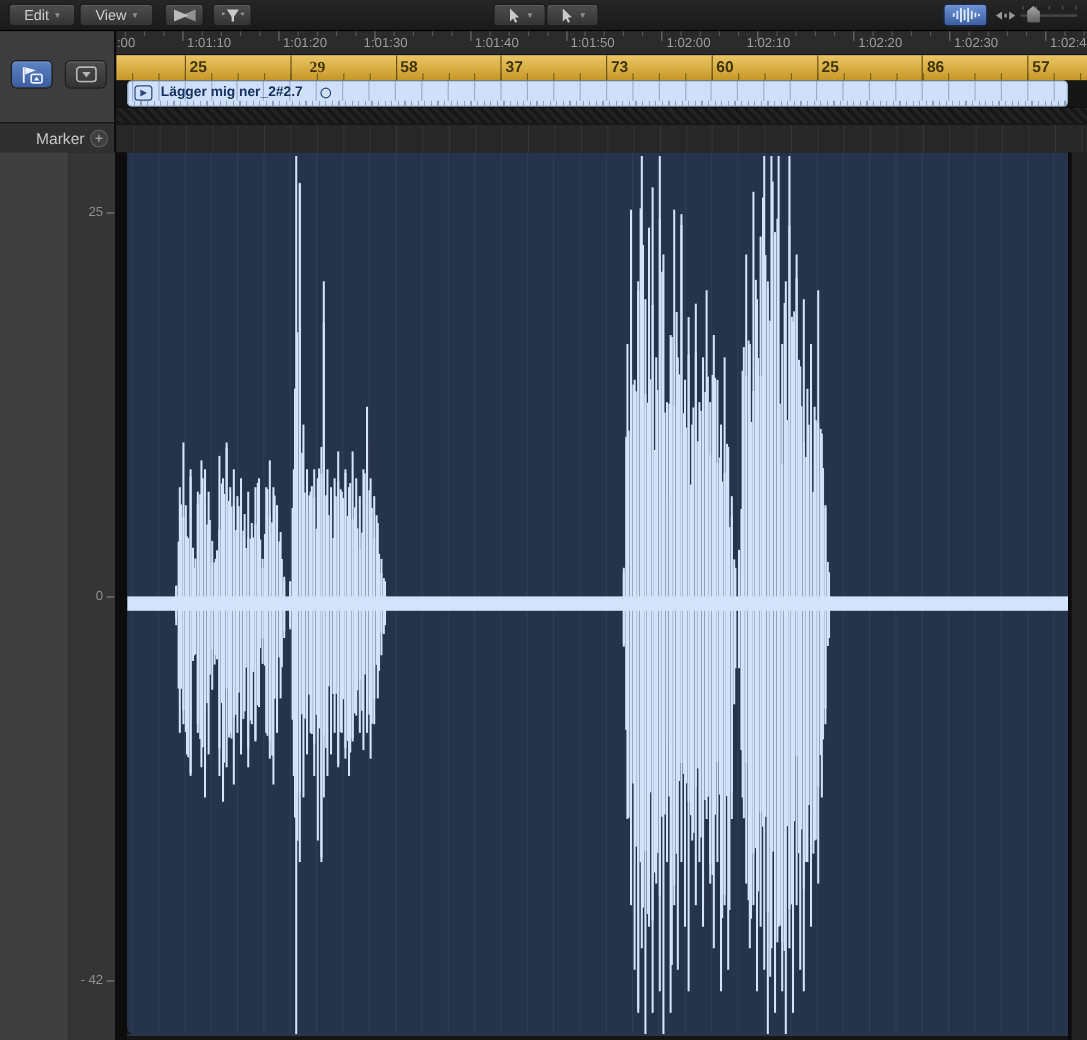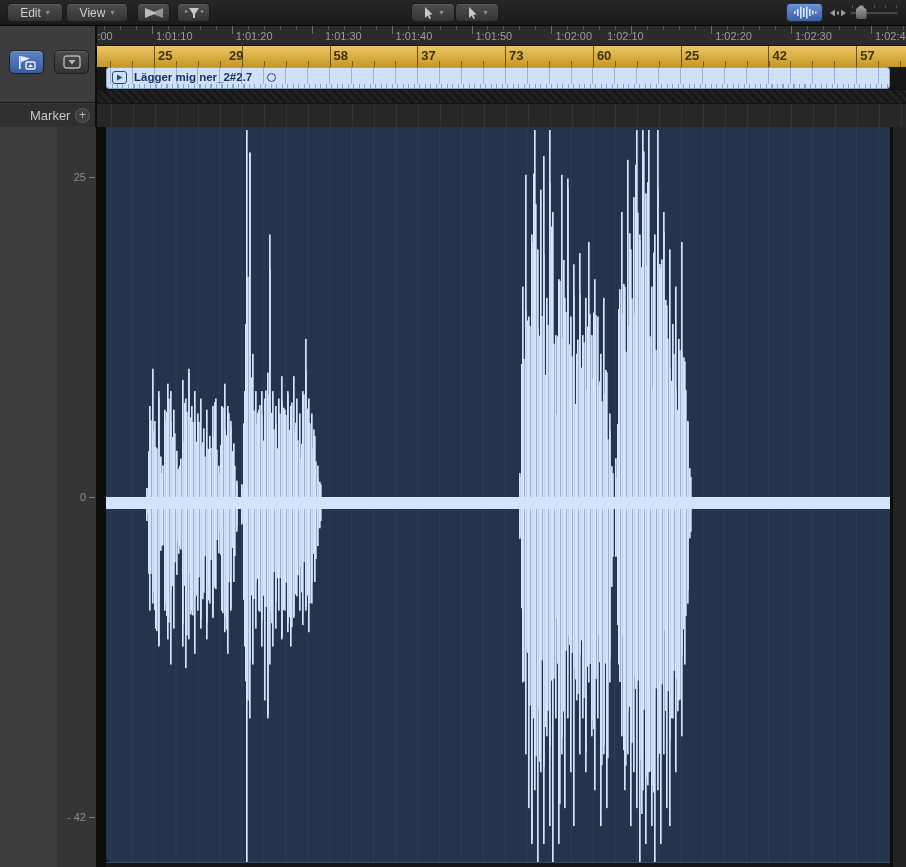--- a/index.html
+++ b/index.html
@@ -200,21 +200,21 @@
       <div class="t-tick" style="left: 86.86px; height: 4px; background: rgb(86, 86, 86);"></div>
       <div class="t-tick" style="left: 102.84px; height: 4px; background: rgb(86, 86, 86);"></div>
       <div class="t-tick" style="left: 118.82px; height: 4px; background: rgb(86, 86, 86);"></div>
       <div class="t-tick" style="left: 134.8px; height: 8px;"></div>
       <div class="t-label" style="left: 138.8px;">1:01:20</div>
       <div class="t-tick" style="left: 150.78px; height: 4px; background: rgb(86, 86, 86);"></div>
       <div class="t-tick" style="left: 166.76px; height: 4px; background: rgb(86, 86, 86);"></div>
       <div class="t-tick" style="left: 182.74px; height: 4px; background: rgb(86, 86, 86);"></div>
       <div class="t-tick" style="left: 198.72px; height: 4px; background: rgb(86, 86, 86);"></div>
       <div class="t-tick" style="left: 214.7px; height: 8px;"></div>
-      <div class="t-label" style="left: 228px;">1:01:30</div>
+      <div class="t-label" style="left: 206px;">1:01:30</div>
       <div class="t-tick" style="left: 230.68px; height: 4px; background: rgb(86, 86, 86);"></div>
       <div class="t-tick" style="left: 246.66px; height: 4px; background: rgb(86, 86, 86);"></div>
       <div class="t-tick" style="left: 262.64px; height: 4px; background: rgb(86, 86, 86);"></div>
       <div class="t-tick" style="left: 278.62px; height: 4px; background: rgb(86, 86, 86);"></div>
       <div class="t-tick" style="left: 294.6px; height: 8px;"></div>
       <div class="t-label" style="left: 298.6px;">1:01:40</div>
       <div class="t-tick" style="left: 310.58px; height: 4px; background: rgb(86, 86, 86);"></div>
       <div class="t-tick" style="left: 326.56px; height: 4px; background: rgb(86, 86, 86);"></div>
       <div class="t-tick" style="left: 342.54px; height: 4px; background: rgb(86, 86, 86);"></div>
       <div class="t-tick" style="left: 358.52px; height: 4px; background: rgb(86, 86, 86);"></div>
@@ -224,21 +224,21 @@
       <div class="t-tick" style="left: 406.46px; height: 4px; background: rgb(86, 86, 86);"></div>
       <div class="t-tick" style="left: 422.44px; height: 4px; background: rgb(86, 86, 86);"></div>
       <div class="t-tick" style="left: 438.42px; height: 4px; background: rgb(86, 86, 86);"></div>
       <div class="t-tick" style="left: 454.4px; height: 8px;"></div>
       <div class="t-label" style="left: 458.4px;">1:02:00</div>
       <div class="t-tick" style="left: 470.38px; height: 4px; background: rgb(86, 86, 86);"></div>
       <div class="t-tick" style="left: 486.36px; height: 4px; background: rgb(86, 86, 86);"></div>
       <div class="t-tick" style="left: 502.34px; height: 4px; background: rgb(86, 86, 86);"></div>
       <div class="t-tick" style="left: 518.32px; height: 4px; background: rgb(86, 86, 86);"></div>
       <div class="t-tick" style="left: 534.3px; height: 8px;"></div>
-      <div class="t-label" style="left: 510px;">1:02:10</div>
+      <div class="t-label" style="left: 525px;">1:02:10</div>
       <div class="t-tick" style="left: 550.28px; height: 4px; background: rgb(86, 86, 86);"></div>
       <div class="t-tick" style="left: 566.26px; height: 4px; background: rgb(86, 86, 86);"></div>
       <div class="t-tick" style="left: 582.24px; height: 4px; background: rgb(86, 86, 86);"></div>
       <div class="t-tick" style="left: 598.22px; height: 4px; background: rgb(86, 86, 86);"></div>
       <div class="t-tick" style="left: 614.2px; height: 8px;"></div>
       <div class="t-label" style="left: 618.2px;">1:02:20</div>
       <div class="t-tick" style="left: 630.18px; height: 4px; background: rgb(86, 86, 86);"></div>
       <div class="t-tick" style="left: 646.16px; height: 4px; background: rgb(86, 86, 86);"></div>
       <div class="t-tick" style="left: 662.14px; height: 4px; background: rgb(86, 86, 86);"></div>
       <div class="t-tick" style="left: 678.12px; height: 4px; background: rgb(86, 86, 86);"></div>
@@ -287,33 +287,33 @@
       <div class="b-tick" style="left: 671.55px;"></div>
       <div class="b-tick" style="left: 693.495px;"></div>
       <div class="b-tick" style="left: 715.44px;"></div>
       <div class="b-tick" style="left: 737.385px;"></div>
       <div class="b-tick" style="left: 759.33px;"></div>
       <div class="b-tick" style="left: 781.275px;"></div>
       <div class="b-tick" style="left: 803.22px;"></div>
       <div class="b-line" style="left: 57px;"></div>
       <div class="b-label" style="left: 61px;">25</div>
       <div class="b-line" style="left: 144.78px;"></div>
-      <div class="b-label" style="left: 132px;">29</div>
+      <div class="b-label" style="left: 161px; font-family: Liberation Serif, serif;">29</div>
       <div class="b-line" style="left: 232.56px;"></div>
       <div class="b-label" style="left: 236.56px;">58</div>
       <div class="b-line" style="left: 320.34px;"></div>
       <div class="b-label" style="left: 324.34px;">37</div>
       <div class="b-line" style="left: 408.12px;"></div>
       <div class="b-label" style="left: 412.12px;">73</div>
       <div class="b-line" style="left: 495.9px;"></div>
       <div class="b-label" style="left: 499.9px;">60</div>
       <div class="b-line" style="left: 583.68px;"></div>
       <div class="b-label" style="left: 587.68px;">25</div>
       <div class="b-line" style="left: 671.46px;"></div>
-      <div class="b-label" style="left: 675.46px;">42</div>
+      <div class="b-label" style="left: 675.46px;">86</div>
       <div class="b-line" style="left: 759.24px;"></div>
       <div class="b-label" style="left: 763.24px;">57</div>
     </div>
 
   <div class="region-lane">
     <div class="region-bar" id="region-bar">
       <div class="region-play">
         <svg class="icon-svg" width="7" height="7" viewBox="0 0 7 7">
           <polygon points="1,0.5 6.5,3.5 1,6.5" fill="#2a4a7c"></polygon>
         </svg>

